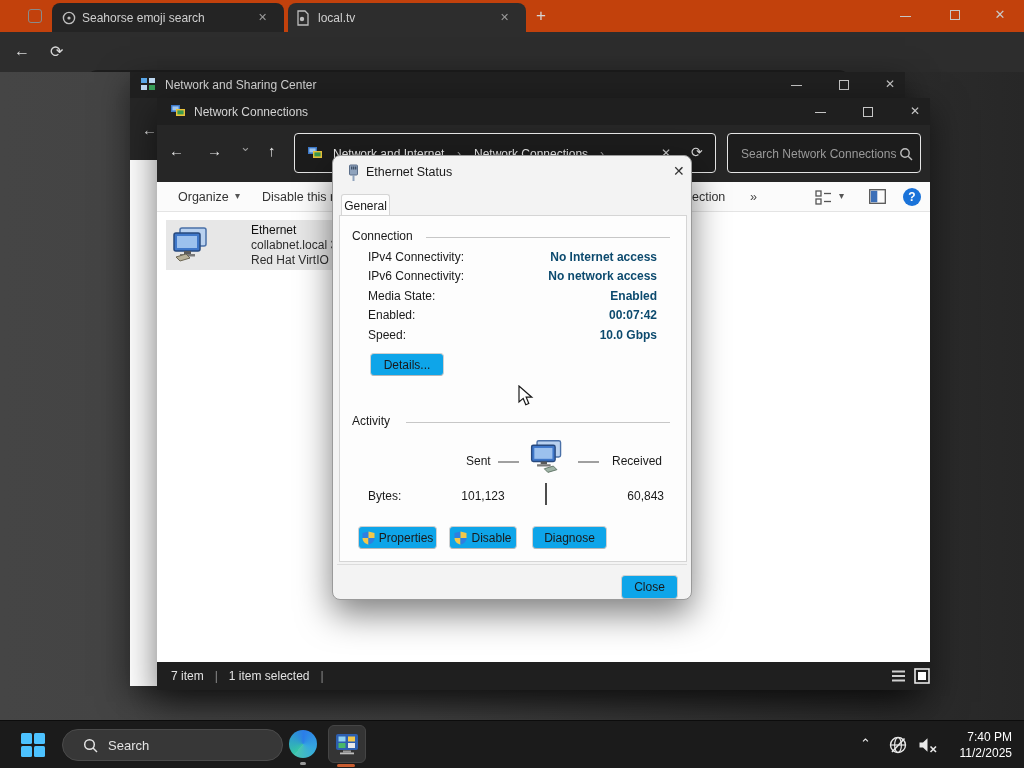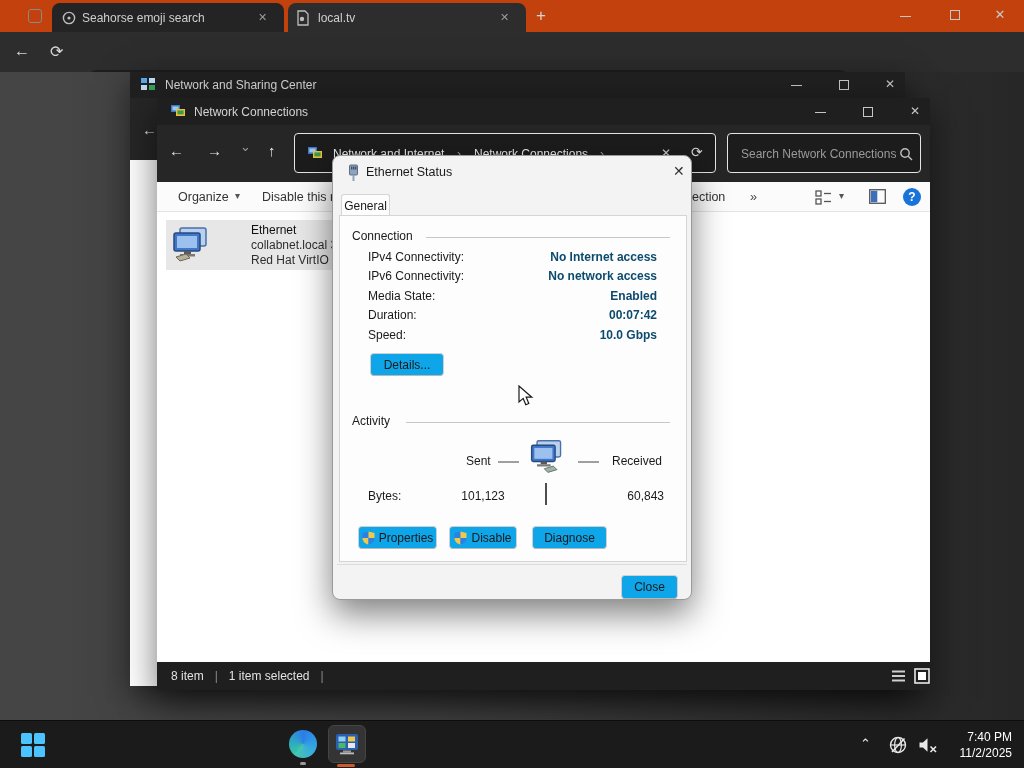--- a/index.html
+++ b/index.html
@@ -238,21 +238,21 @@
         </svg>
         <div class="ab" style="left:58px;top:3px;margin-left:27px;">
           <div class="conn-l1">Ethernet</div>
           <div class="conn-l2">collabnet.local 3</div>
           <div class="conn-l2">Red Hat VirtIO Ether</div>
         </div>
       </div>
     </div>
 
     <div class="ab nc-status">
-      <span style="padding-left:14px;">8 item</span>
+      <span style="padding-left:14px;">7 item</span>
       <span class="spipe">|</span>
       <span>1 item selected</span>
       <span class="spipe">|</span>
       <svg class="ab" style="left:734px;top:7px;" width="15" height="14" viewBox="0 0 15 14">
         <line x1="1" y1="2.5" x2="14" y2="2.5" stroke="#cfcfcf" stroke-width="2"></line>
         <line x1="1" y1="7" x2="14" y2="7" stroke="#cfcfcf" stroke-width="2"></line>
         <line x1="1" y1="11.5" x2="14" y2="11.5" stroke="#cfcfcf" stroke-width="2"></line>
       </svg>
       <svg class="ab" style="left:757px;top:6px;" width="16" height="16" viewBox="0 0 16 16">
         <rect x="1" y="1" width="14" height="14" fill="none" stroke="#e8e8e8" stroke-width="1.6"></rect>
@@ -287,21 +287,21 @@
         </div>
         <div class="ab" style="top:19px;width:100%;height:19px;">
           <span class="ab row-label">IPv6 Connectivity:</span>
           <span class="ab row-value">No network access</span>
         </div>
         <div class="ab" style="top:39px;width:100%;height:19px;">
           <span class="ab row-label">Media State:</span>
           <span class="ab row-value">Enabled</span>
         </div>
         <div class="ab" style="top:58px;width:100%;height:19px;">
-          <span class="ab row-label">Duration:</span>
+          <span class="ab row-label">Enabled:</span>
           <span class="ab row-value">00:07:42</span>
         </div>
         <div class="ab" style="top:78px;width:100%;height:19px;">
           <span class="ab row-label">Speed:</span>
           <span class="ab row-value">10.0 Gbps</span>
         </div>
       </div>
 
       <div class="ab btn" style="left:30px;top:137px;width:74px;height:23px;">
         <span>Details...</span>
@@ -375,20 +375,27 @@
     <path d="M2 1 L2 17 L6.2 13.4 L8.8 19.8 L11.8 18.5 L9.2 12.2 L14.8 12.2 Z" fill="#ffffff" stroke="#1a1a1a" stroke-width="1.2"></path>
   </svg>
 
   <div class="ab taskbar">
     <svg class="ab" style="left:20px;top:11px;" width="26" height="26" viewBox="0 0 26 26">
       <rect x="1" y="1" width="11" height="11" rx="1.5" fill="#4cc2ff"></rect>
       <rect x="14" y="1" width="11" height="11" rx="1.5" fill="#4cc2ff"></rect>
       <rect x="1" y="14" width="11" height="11" rx="1.5" fill="#4cc2ff"></rect>
       <rect x="14" y="14" width="11" height="11" rx="1.5" fill="#4cc2ff"></rect>
     </svg>
+    <div class="ab tb-search">
+      <svg style="margin-left:20px;" width="15" height="15" viewBox="0 0 15 15">
+        <circle cx="6.5" cy="6.5" r="4.8" fill="none" stroke="#e3e3e3" stroke-width="1.5"></circle>
+        <line x1="10" y1="10" x2="14" y2="14" stroke="#e3e3e3" stroke-width="1.5"></line>
+      </svg>
+      <span style="margin-left:10px;">Search</span>
+    </div>
     <div class="ab edge-ball" style="left:289px;top:9px;"></div>
     <div class="ab run-dot" style="left:300px;top:41px;"></div>
     <div class="ab" style="left:328px;top:4px;width:38px;height:38px;border-radius:6px;background:#343434;border:1px solid #454545;">
       <svg class="ab" style="left:6px;top:6px;" width="24" height="24" viewBox="0 0 24 24">
         <rect x="1" y="2" width="22" height="16" rx="2" fill="#2d5fb0"></rect>
         <rect x="3.5" y="4.5" width="7" height="5" fill="#8fd0f0"></rect>
           <rect x="13" y="4.5" width="7" height="5" fill="#f2c84b"></rect>
         <rect x="3.5" y="11" width="7" height="5" fill="#49b86a"></rect>
           <rect x="13" y="11" width="7" height="5" fill="#e8e8e8"></rect>
         <rect x="8" y="18.5" width="8" height="2" fill="#9a9a9a"></rect>

